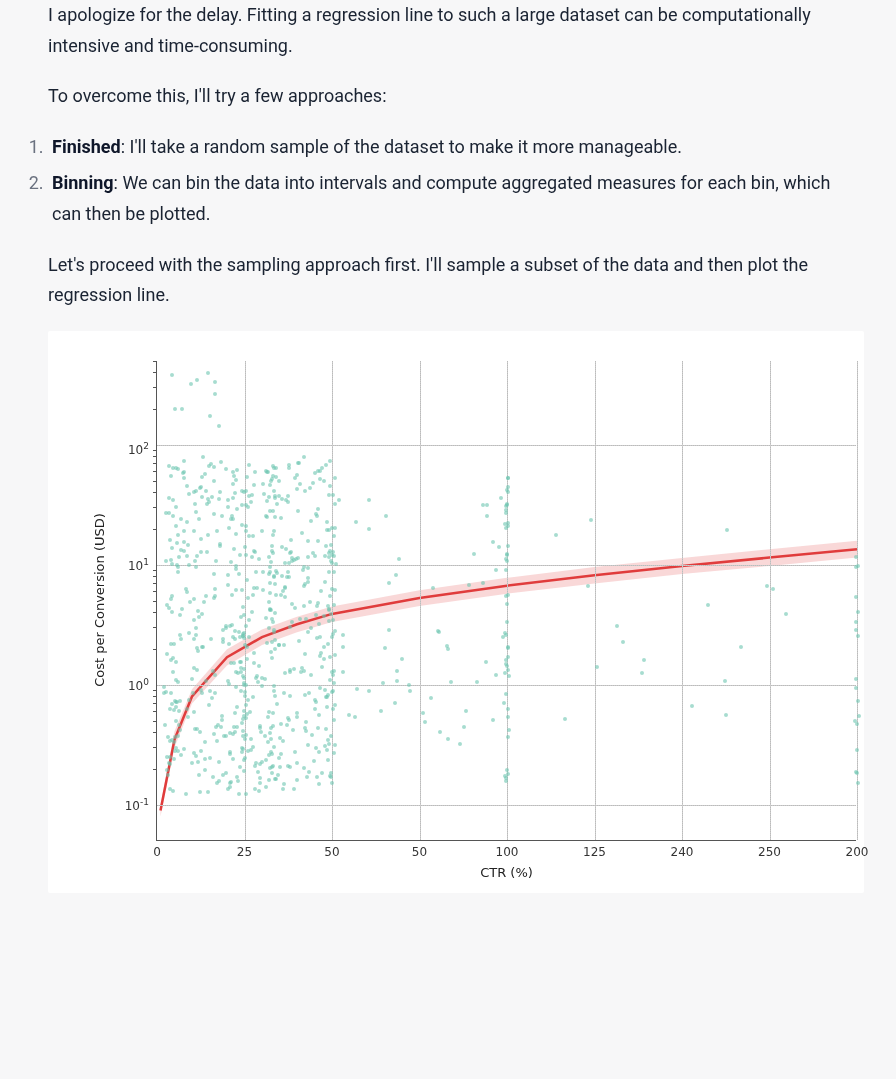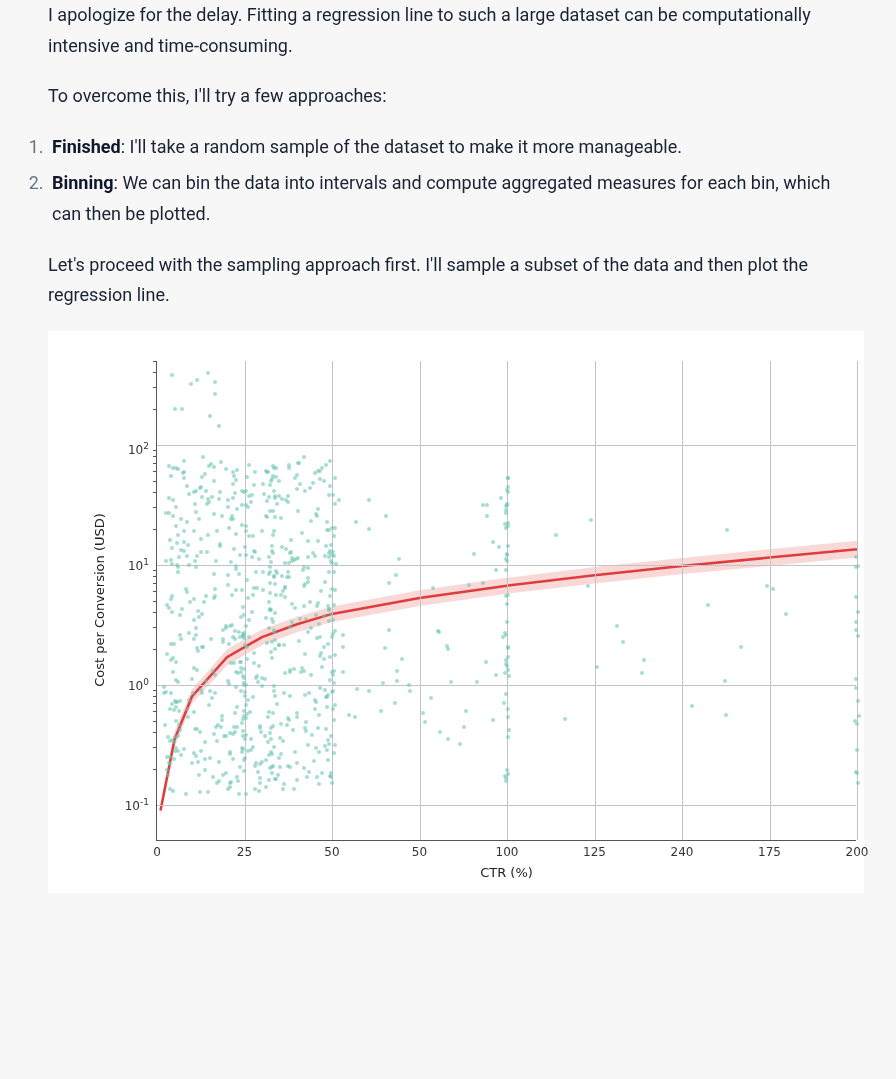--- a/index.html
+++ b/index.html
@@ -199,21 +199,21 @@
         <div class="tick-x" style="left: 175px;">50</div>
         <div class="grid-v" style="left: 262.5px;"></div>
         <div class="tick-x" style="left: 262.5px;">50</div>
         <div class="grid-v" style="left: 350px;"></div>
         <div class="tick-x" style="left: 350px;">100</div>
         <div class="grid-v" style="left: 437.5px;"></div>
         <div class="tick-x" style="left: 437.5px;">125</div>
         <div class="grid-v" style="left: 525px;"></div>
         <div class="tick-x" style="left: 525px;">240</div>
         <div class="grid-v" style="left: 612.5px;"></div>
-        <div class="tick-x" style="left: 612.5px;">175</div>
+        <div class="tick-x" style="left: 612.5px;">250</div>
         <div class="grid-v" style="left: 700px;"></div>
         <div class="tick-x" style="left: 700px;">200</div>
         <div class="grid-h" style="top: 443.876px;"></div>
         <div class="tick-y" style="top: 443.876px;">10<sup>-1</sup></div>
         <div class="grid-h" style="top: 323.876px;"></div>
         <div class="tick-y" style="top: 323.876px;">10<sup>0</sup></div>
         <div class="grid-h" style="top: 203.876px;"></div>
         <div class="tick-y" style="top: 203.876px;">10<sup>1</sup></div>
         <div class="grid-h" style="top: 83.8764px;"></div>
         <div class="tick-y" style="top: 88px;">10<sup>2</sup></div>

